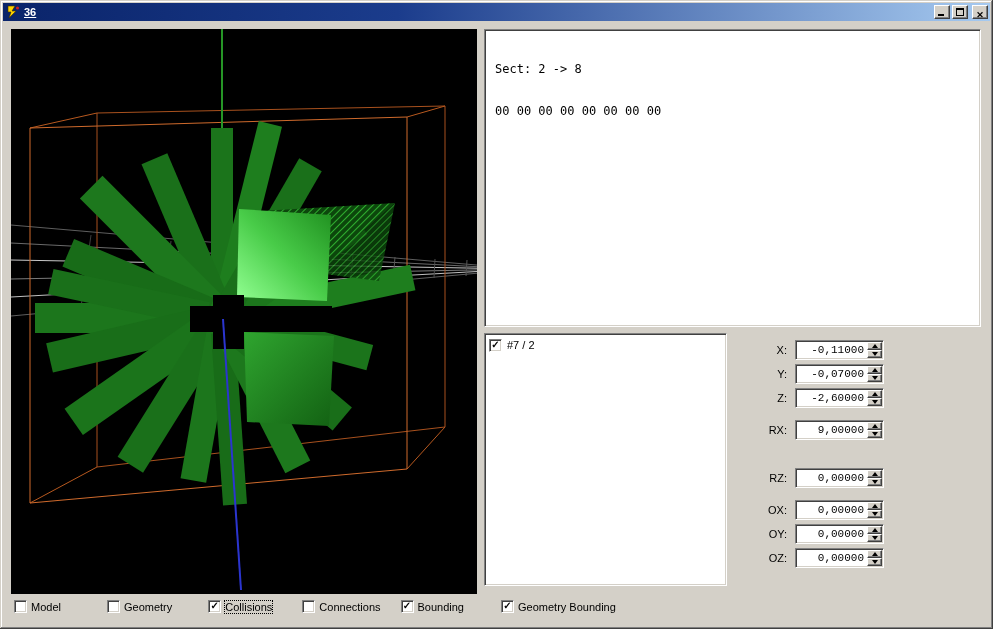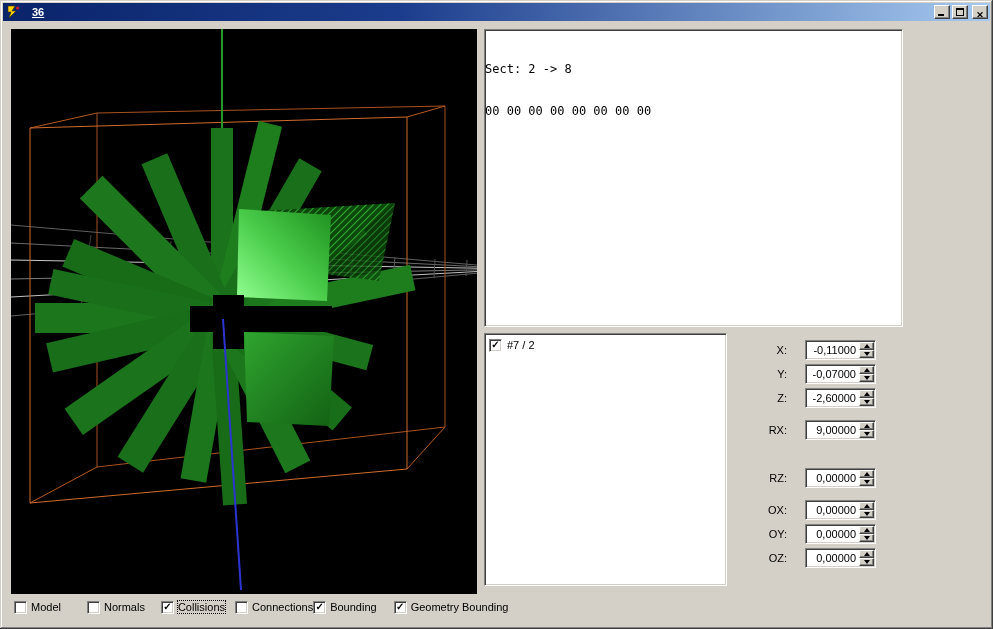--- a/index.html
+++ b/index.html
@@ -9,21 +9,21 @@
     font-family:"Liberation Sans", sans-serif; font-size:11px; color:#000;
     box-shadow: inset -1px -1px 0 #404040, inset 1px 1px 0 #d4d0c8,
                 inset -2px -2px 0 #808080, inset 2px 2px 0 #ffffff;
   }
   .titlebar {
     position:absolute; left:3px; top:3px; right:3px; height:18px;
     background:linear-gradient(90deg,#0a246a 0%,#1b3c8c 40%,#a6caf0 100%);
     display:flex; align-items:center; padding:0 2px; color:#fff;
   }
   .app-icon { width:14px; height:14px; margin-left:1px; flex:none; }
-  .title-text { font-weight:bold; margin-left:12px; flex:1; white-space:nowrap;text-decoration:underline; }
+  .title-text { font-weight:bold; margin-left:4px; flex:1; white-space:nowrap;text-decoration:underline; }
   .win-buttons { display:flex; align-items:center; gap:2px; flex:none; }
   .winbtn {
     width:16px; height:14px; background:#d4d0c8; position:relative; padding:0;
     border:1px solid; border-color:#ffffff #404040 #404040 #ffffff;
     box-shadow: inset -1px -1px 0 #808080; cursor:default;
     font-family:"Liberation Sans", sans-serif;
   }
   .winbtn.close-btn { margin-left:2px; }
   .glyph-min { position:absolute; left:3px; bottom:2px; width:6px; height:2px; background:#000; }
   .glyph-max { position:absolute; left:3px; top:2px; width:8px; height:8px; border:1px solid #000; border-top-width:2px; }
@@ -34,55 +34,55 @@
     background:#000; overflow:hidden;
   }
   .viewport svg { display:block; }
 
   .sunken {
     background:#fff;
     border:1px solid; border-color:#808080 #ffffff #ffffff #808080;
     box-shadow: inset 1px 1px 0 #404040, inset -1px -1px 0 #d4d0c8;
   }
   .log-panel {
-    position:absolute; left:484px; top:29px; width:419px; height:298px;
-    padding:4px 0; font-family:"DejaVu Sans Mono", monospace;
+    position:absolute; left:484px; top:29px; width:497px; height:298px;
+    padding:4px 10px; font-family:"DejaVu Sans Mono", monospace;
     font-size:12px; line-height:14px; white-space:pre; overflow:hidden;
   }
   .list-panel {
     position:absolute; left:484px; top:333px; width:243px; height:253px;
     padding:3px 2px; overflow:hidden;
   }
   .list-item { display:flex; align-items:center; height:16px; padding-left:2px; }
   .checkbox {
     width:13px; height:13px; background:#fff; flex:none;
     border:1px solid; border-color:#808080 #ffffff #ffffff #808080;
     box-shadow: inset 1px 1px 0 #404040, inset -1px -1px 0 #d4d0c8;
     font-size:10px; line-height:10px; text-align:center; color:#000;
     font-weight:bold; overflow:hidden;
   }
   .list-label { margin-left:5px; }
 
   .spin-row { position:absolute; left:690px; width:194px; height:20px; }
   .spin-label { position:absolute; right:97px; top:4px; text-align:right; }
   .spinbox {
-    position:absolute; right:8px; top:0; width:71px; height:20px;
+    position:absolute; right:0; top:0; width:89px; height:20px;font-family:Liberation Mono, monospace;
   }
   .spin-value { position:absolute; right:19px; top:3px; }
   .spin-btns { position:absolute; right:1px; top:1px; width:15px; height:16px; display:flex; flex-direction:column; }
   .spin-btn {
     flex:1; position:relative; background:#d4d0c8; padding:0;
     border:1px solid; border-color:#ffffff #404040 #404040 #ffffff;
     box-shadow: inset -1px -1px 0 #808080; cursor:default;
   }
   .tri { position:absolute; left:50%; top:50%; transform:translate(-50%,-50%); width:0; height:0; }
   .tri-up { border-left:3px solid transparent; border-right:3px solid transparent; border-bottom:4px solid #000; }
   .tri-down { border-left:3px solid transparent; border-right:3px solid transparent; border-top:4px solid #000; }
 
-  .bottom-toolbar { position:absolute; left:14px; top:600px; height:14px; display:flex; align-items:center; }
+  .bottom-toolbar { position:absolute; left:14px; top:600px; height:14px; display:flex; align-items:flex-start;gap:20px; }
   .tb-item { display:flex; align-items:center; }
   .tb-label { margin-left:4px; white-space:nowrap; }
   .tb-label.focused { outline:1px dotted #000; }
 </style>
 </head>
 <body>
 
 <div class="window">
 
   <div class="titlebar">
@@ -355,21 +355,21 @@
     </div>
   </div>
 
   <div class="bottom-toolbar">
     <span class="tb-item" style="margin-right:26px">
       <span class="checkbox"></span>
       <span class="tb-label">Model</span>
     </span>
     <span class="tb-item" style="margin-right:16px">
       <span class="checkbox"></span>
-      <span class="tb-label">Normals</span>
+      <span class="tb-label">Geometry</span>
     </span>
     <span class="tb-item" style="margin-right:10px">
       <span class="checkbox checked">✓</span>
       <span class="tb-label focused">Collisions</span>
     </span>
     <span class="tb-item" style="">
       <span class="checkbox"></span>
       <span class="tb-label">Connections</span>
     </span>
     <span class="tb-item" style="margin-right:17px">

